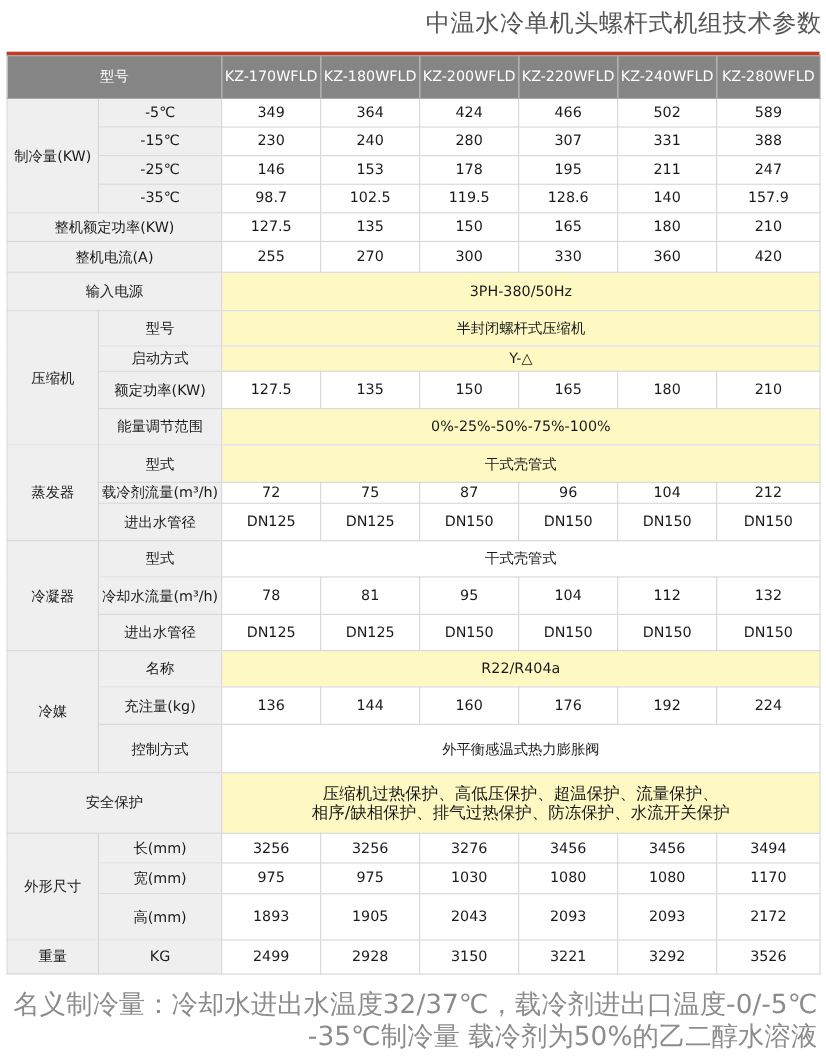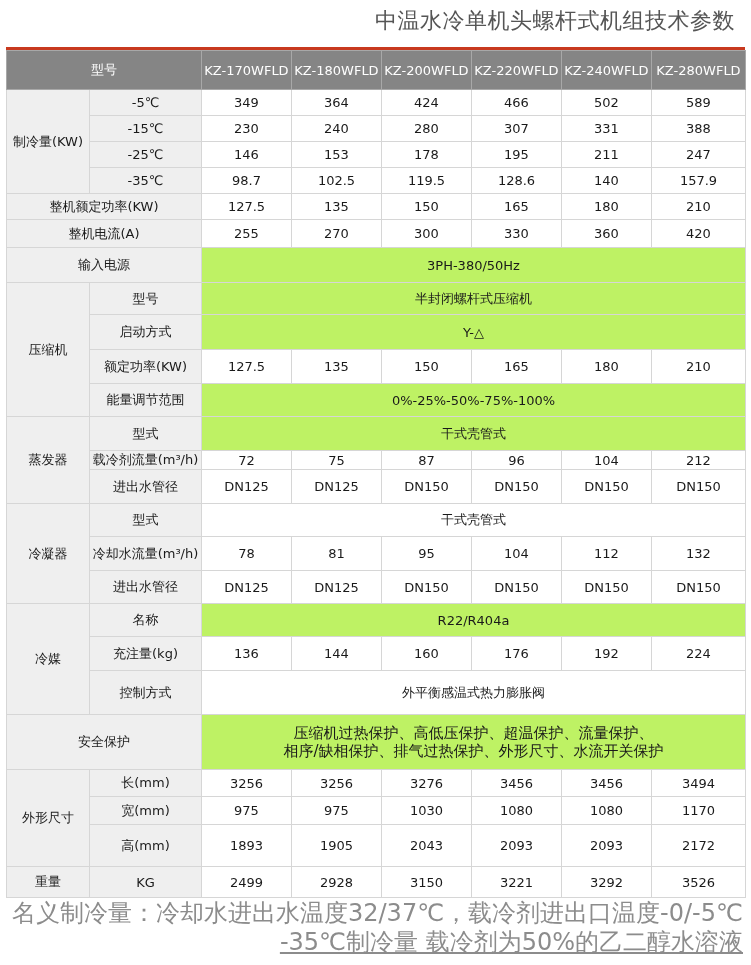--- a/index.html
+++ b/index.html
@@ -1,34 +1,34 @@
 <!DOCTYPE html>
 <html><head>
 <meta charset="utf-8">
 <style>
   html, body { margin:0; padding:0; background:#ffffff; }
   body { width:751px; height:965px; position:relative; overflow:hidden;
          font-family:"DejaVu Sans","Liberation Sans",sans-serif; color:#1a1a1a; }
-  .title { position:absolute; right:16px; top:6px; font-size:22px; color:#555555;
+  .title { position:absolute; right:4px; top:6px; font-size:22px; color:#555555;
            letter-spacing:0.5px; font-weight:normal; white-space:nowrap; }
   .accent-bar { position:absolute; left:6px; width:739px; top:47px; height:3px; background:#c8391f; }
   table.spec { position:absolute; left:6px; top:50px; width:739px; border-collapse:collapse;
                table-layout:fixed; font-size:13px;border-radius:11px; }
   table.spec td, table.spec th { border:1.5px solid #d6d6d6; text-align:center; vertical-align:middle;
                padding:0; white-space:nowrap; overflow:hidden; }
   table.spec th { background:#858585; color:#ffffff; font-weight:normal; height:38px; font-size:13px;
                   border-color:#a8a8a8; }
   td.lbl { background:#efefef; }
-  td.merged-gray { background:#bef264; }
+  td.merged-gray { background:#fef9c3; }
   td.val { background:#ffffff; }
   td.merged-white { background:#ffffff; }
   .safety { line-height:18px; font-size:15px; }
   .note { position:absolute; right:8px; font-size:24px; color:#8c8c8c; white-space:nowrap; }
   .note1 { top:897px; }
-  .note2 { top:926px;text-decoration:underline; }
+  .note2 { top:926px; }
 </style>
 </head>
 <body>
 
 <div class="title">中温水冷单机头螺杆式机组技术参数</div>
 <div class="accent-bar"></div>
 
 <table class="spec">
   <colgroup>
     <col style="width:83px">
@@ -111,21 +111,21 @@
   <tr style="height:35px">
     <td colspan="2" class="lbl">输入电源</td>
     <td colspan="6" class="merged-gray">3PH-380/50Hz</td>
   </tr>
 
   <tr style="height:32px">
     <td rowspan="4" class="lbl">压缩机</td>
     <td class="lbl">型号</td>
     <td colspan="6" class="merged-gray">半封闭螺杆式压缩机</td>
   </tr>
-  <tr style="height:35px">
+  <tr style="height:23px">
     <td class="lbl">启动方式</td>
     <td colspan="6" class="merged-gray">Y-△</td>
   </tr>
   <tr style="height:34px">
     <td class="lbl">额定功率(KW)</td>
     <td class="val">127.5</td>
     <td class="val">135</td>
     <td class="val">150</td>
     <td class="val">165</td>
     <td class="val">180</td>
@@ -200,21 +200,21 @@
   </tr>
   <tr style="height:44px">
     <td class="lbl">控制方式</td>
     <td colspan="6" class="merged-white">外平衡感温式热力膨胀阀</td>
   </tr>
 
   <tr style="height:55px">
     <td colspan="2" class="lbl">安全保护</td>
     <td colspan="6" class="merged-gray safety">
       <div>压缩机过热保护、高低压保护、超温保护、流量保护、</div>
-      <div>相序/缺相保护、排气过热保护、外形尺寸、水流开关保护</div>
+      <div>相序/缺相保护、排气过热保护、防冻保护、水流开关保护</div>
     </td>
   </tr>
 
   <tr style="height:27px">
     <td rowspan="3" class="lbl">外形尺寸</td>
     <td class="lbl">长(mm)</td>
     <td class="val">3256</td>
     <td class="val">3256</td>
     <td class="val">3276</td>
     <td class="val">3456</td>

